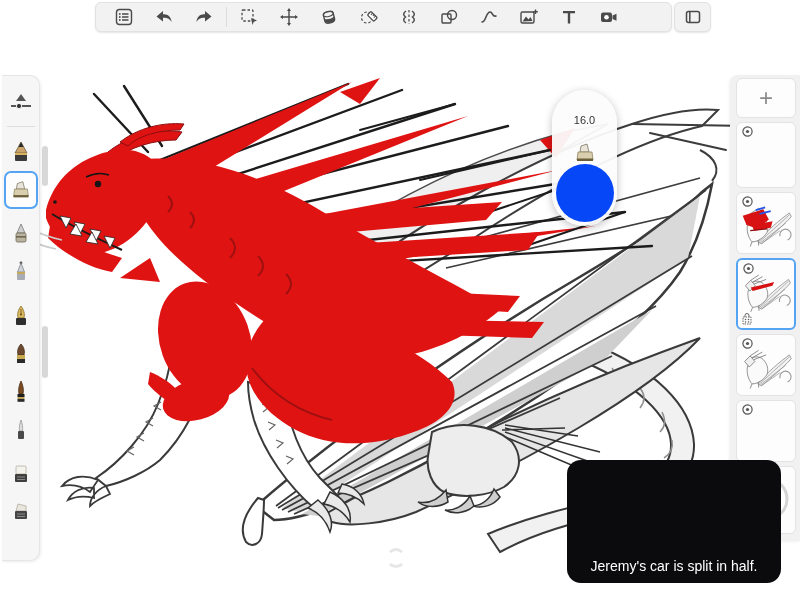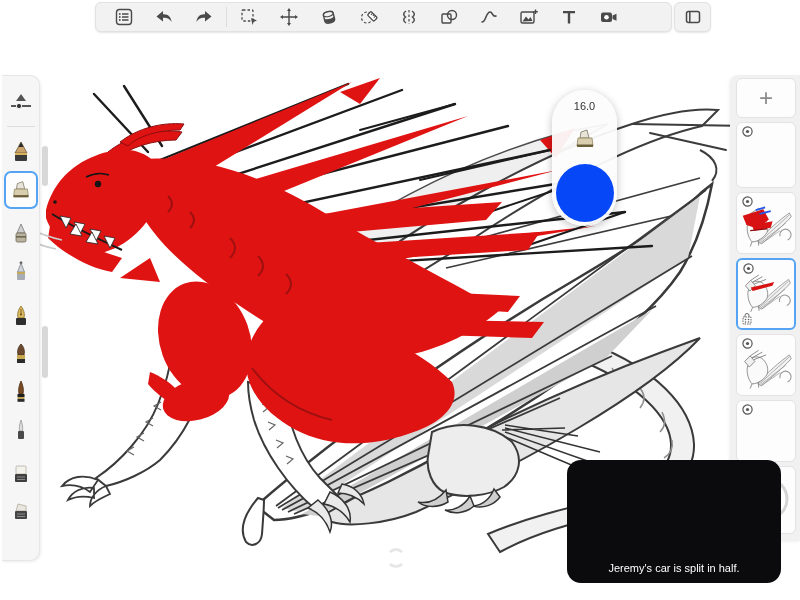--- a/index.html
+++ b/index.html
@@ -61,32 +61,32 @@
   .thumb { position:absolute; left:2px; top:10px; }
   .alpha-lock { position:absolute; left:4px; bottom:3px; }
 
   
   .puck {
     position:absolute; left:552px; top:90px; width:65px; height:136px; z-index:4;
     background:rgba(252,252,252,.95); border-radius:33px;
     box-shadow:0 2px 8px rgba(0,0,0,.25); cursor:grab;
     display:flex; flex-direction:column; align-items:center;
   }
-  .puck-size { margin-top:10px; font-size:11px; color:#333; }
+  .puck-size { margin-top:24px; font-size:11px; color:#333; }
   .puck-brush { margin-top:14px; }
   .puck-color { position:absolute; bottom:4px; left:50%; transform:translateX(-50%);
     width:58px; height:58px; border-radius:50%; }
 
   
   .toast {
     position:absolute; left:567px; top:460px; width:214px; height:123px; z-index:5;
     background:#0b0b0d; border-radius:14px;
     display:flex; align-items:flex-end; justify-content:center;
   }
-  .toast-text { color:#ffffff; font-size:11px; padding-bottom:9px; text-align:left; }
+  .toast-text { color:#ffffff; font-size:14px; padding-bottom:9px; text-align:left; }
 
   
   .canvas-handle {
     position:absolute; left:386px; top:548px; width:20px; height:20px; z-index:2;
     border:3px solid #e4e4e4; border-left-color:transparent; border-right-color:transparent;
     border-radius:50%; opacity:.9; cursor:grab;
   }
 </style>
 </head>
 <body>

